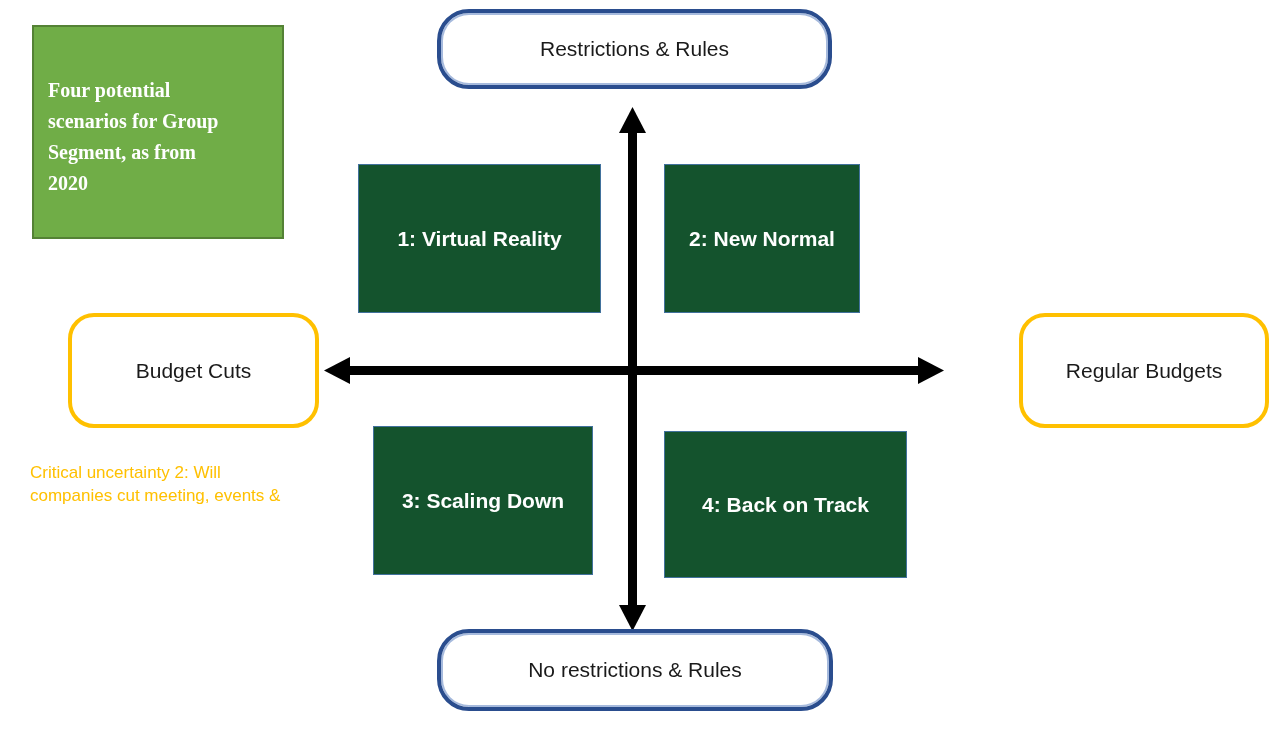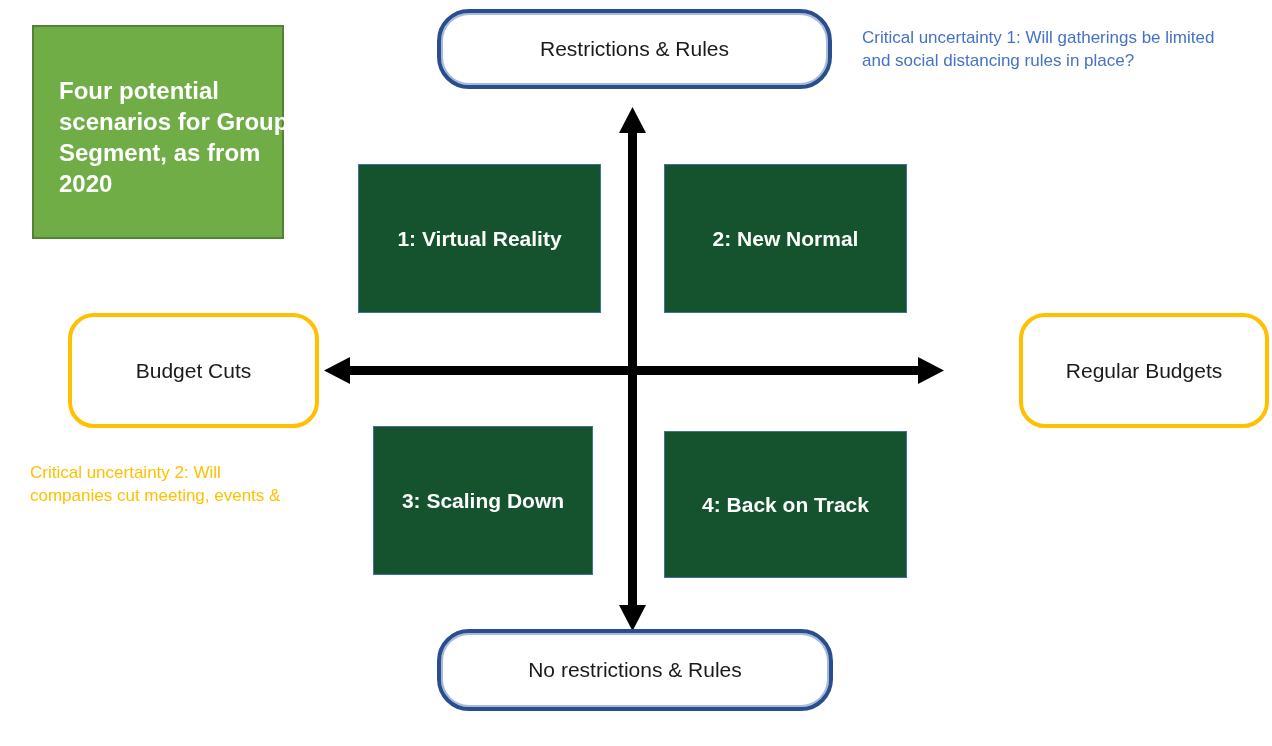--- a/index.html
+++ b/index.html
@@ -15,24 +15,25 @@
 
   
   .arrows-svg { position: absolute; left: 0; top: 0; width: 1272px; height: 746px; pointer-events: none; }
 
   
   .title-box {
     left: 32px; top: 25px; width: 252px; height: 214px;
     background: #70AD47;
     border: 2px solid #548235;
     color: #ffffff;
-    font-size: 24px;
+    font-size: 20px;
     line-height: 31px;
     font-weight: bold;
-    padding: 48px 10px 0 25px;
+    padding: 48px 10px 0 14px;
+    font-family: Liberation Serif, serif;
   }
   .title-box .line { white-space: nowrap; }
 
   
   .pill {
     display: flex; align-items: center; justify-content: center;
     background: #ffffff;
     color: #1a1a1a;
     font-size: 21px;
     text-align: center;
@@ -56,21 +57,21 @@
   .scenario {
     display: flex; align-items: center; justify-content: center;
     background: #14532d;
     border: 1.5px solid #41719C;
     color: #ffffff;
     font-size: 21px;
     font-weight: bold;
     text-align: center;
   }
   .scenario-1 { left: 358px; top: 164px; width: 243px; height: 149px; }
-  .scenario-2 { left: 664px; top: 164px; width: 243px; height: 149px; }
+  .scenario-2 { left: 664px; top: 164px; width: 196px; height: 149px; }
   .scenario-3 { left: 373px; top: 426px; width: 220px; height: 149px; }
   .scenario-4 { left: 664px; top: 431px; width: 243px; height: 147px; }
 
   
   .note { font-size: 17px; line-height: 23px; }
   .note .line { white-space: nowrap; }
   .note-blue { left: 862px; top: 26px; width: 400px; color: #4472C4; }
   .note-gold { left: 30px;  top: 461px; width: 300px; color: #FFC000; }
 </style>
 </head>
@@ -117,22 +118,18 @@
   <div class="abs scenario scenario-2">
     <span>2: New Normal</span>
   </div>
   <div class="abs scenario scenario-3">
     <span>3: Scaling Down</span>
   </div>
   <div class="abs scenario scenario-4">
     <span>4: Back on Track</span>
   </div>
 
-  <div class="abs note note-blue">
-    <div class="line">Critical uncertainty 1: Will gatherings be limited</div>
-    <div class="line">and social distancing rules in place?</div>
-  </div>
   <div class="abs note note-gold">
     <div class="line">Critical uncertainty 2: Will</div>
     <div class="line">companies cut meeting, events &amp;</div>
   </div>
 
 </div>
 
 </body></html>

